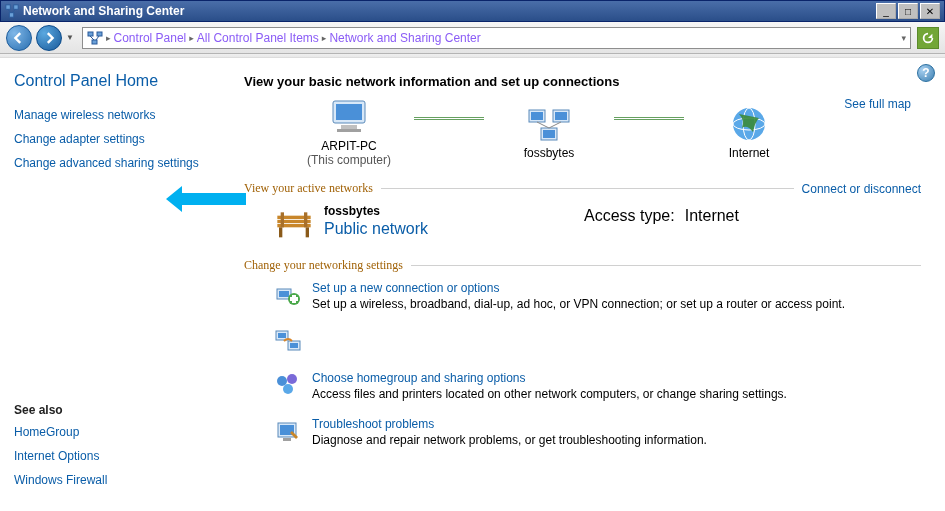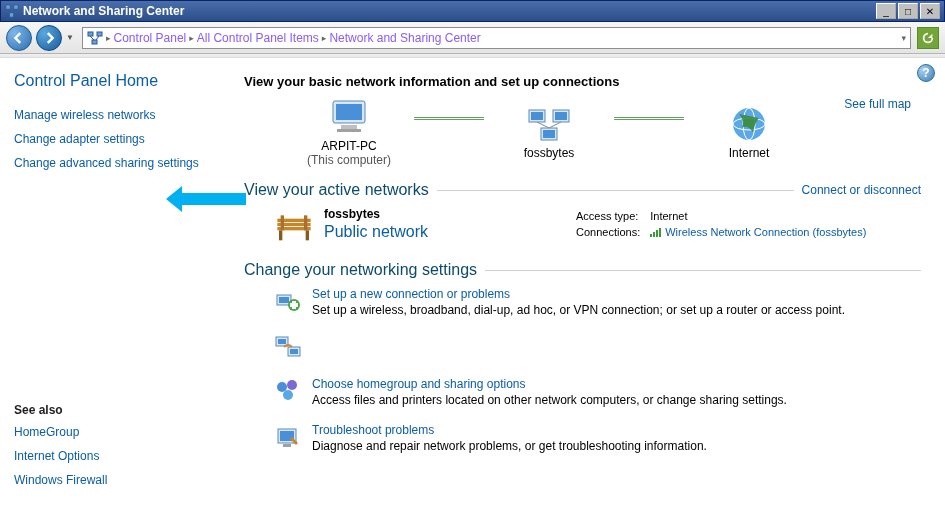--- a/index.html
+++ b/index.html
@@ -48,31 +48,31 @@
 .mapsection { display: flex; align-items: flex-start; }
 .mapnodes { display: flex; align-items: center; gap: 0; margin-left: 40px; }
 .node { display: flex; flex-direction: column; align-items: center; width: 130px; }
 .node-icon { width: 44px; height: 40px; }
 .node-label { font-size: 12px; margin-top: 2px; }
 .node-sub { font-size: 12px; color: #555; }
 .conn-line { width: 70px; height: 2px; border-top: 3px double #66a060; margin-top: 20px; align-self: flex-start; }
 .mapfull { margin-left: auto; color: #0a5da8; margin-right: 10px; }
 
 .section-title-row { display: flex; align-items: center; margin-top: 14px; margin-bottom: 8px; gap: 8px; }
-.section-title { font-size: 16px; color: #0c4a6e; white-space: nowrap; }
+.section-title { font-size: 12px; color: #a16207; white-space: nowrap; font-family: Liberation Serif, serif; }
 .section-hr { flex: 1; height: 1px; background: #d0d0d0; }
 .section-link { color: #0a5da8; white-space: nowrap; }
 
 .active-network { display: flex; margin-left: 30px; margin-bottom: 8px; }
 .an-left { display: flex; gap: 10px; width: 280px; }
 .an-icon { width: 40px; height: 40px; }
 .an-text .name { font-weight: bold; color: #000; }
 .an-text .type { color: #0a5da8; font-size: 16px; margin-top: 2px; }
 .an-right { border-left: none; padding-left: 20px; }
-.an-table { font-size: 11px; }
+.an-table { font-size: 16px; margin-left: 8px; }
 .an-table td { padding: 1px 8px 1px 0; vertical-align: top; }
 .an-table .label { color: #000; }
 .an-table .val { color: #000; }
 .an-table .vlink { color: #0a5da8; }
 .signal-icon { display: inline-block; vertical-align: middle; margin-right: 3px; }
 
 .settings-list { margin-left: 30px; }
 .setting-item { display: flex; gap: 10px; margin-bottom: 16px; }
 .si-icon { width: 28px; height: 28px; flex-shrink: 0; }
 .si-text .si-title { color: #0a5da8; font-size: 12px; margin-bottom: 2px; }
@@ -222,52 +222,41 @@
           <div class="type">Public network</div>
         </div>
       </div>
       <div class="an-right">
         <table class="an-table">
           <tbody>
               <tr>
             <td class="label">Access type:</td>
             <td class="val">Internet</td>
           </tr>
-          <tr>
-            <td class="label">Connections:</td>
-            <td class="vlink">
-              <span class="signal-icon"><svg width="12" height="10" viewBox="0 0 12 10">
-                      <rect x="0" y="7" width="2" height="3" fill="#3a9a3a"></rect>
-                      <rect x="3" y="5" width="2" height="5" fill="#3a9a3a"></rect>
-                      <rect x="6" y="3" width="2" height="7" fill="#3a9a3a"></rect>
-                      <rect x="9" y="1" width="2" height="9" fill="#3a9a3a"></rect>
-                    </svg></span><span>Wireless Network Connection (fossbytes)</span>
-            </td>
-          </tr>
         </tbody>
           </table>
       </div>
     </div>
 
     <div class="section-title-row">
       <span class="section-title">Change your networking settings</span>
       <div class="section-hr"></div>
     </div>
 
     <div class="settings-list">
       <div class="setting-item">
         <svg class="si-icon" width="28" height="28" viewBox="0 0 28 28">
             <rect x="3" y="8" width="14" height="10" fill="#d8e8f8" stroke="#5a8aba"></rect>
             <rect x="5" y="10" width="10" height="6" fill="#4a90d8"></rect>
             <circle cx="20" cy="18" r="6" fill="#4aa84a"></circle>
             <rect x="18" y="14" width="4" height="8" fill="#fff"></rect>
             <rect x="16" y="16" width="8" height="4" fill="#fff"></rect>
           </svg>
         <div class="si-text">
-          <div class="si-title">Set up a new connection or problems</div>
+          <div class="si-title">Set up a new connection or options</div>
           <div class="si-desc">Set up a wireless, broadband, dial-up, ad hoc, or VPN connection; or set up a router or access point.</div>
         </div>
       </div>
       <div class="setting-item">
         <svg class="si-icon" width="28" height="28" viewBox="0 0 28 28">
             <rect x="2" y="4" width="12" height="9" fill="#d8e8f8" stroke="#5a8aba"></rect>
             <rect x="4" y="6" width="8" height="5" fill="#4a90d8"></rect>
             <rect x="14" y="14" width="12" height="9" fill="#d8e8f8" stroke="#5a8aba"></rect>
             <rect x="16" y="16" width="8" height="5" fill="#4a90d8"></rect>
             <path d="M10 14 Q14 10 18 14" stroke="#d8862a" stroke-width="2" fill="none"></path>

